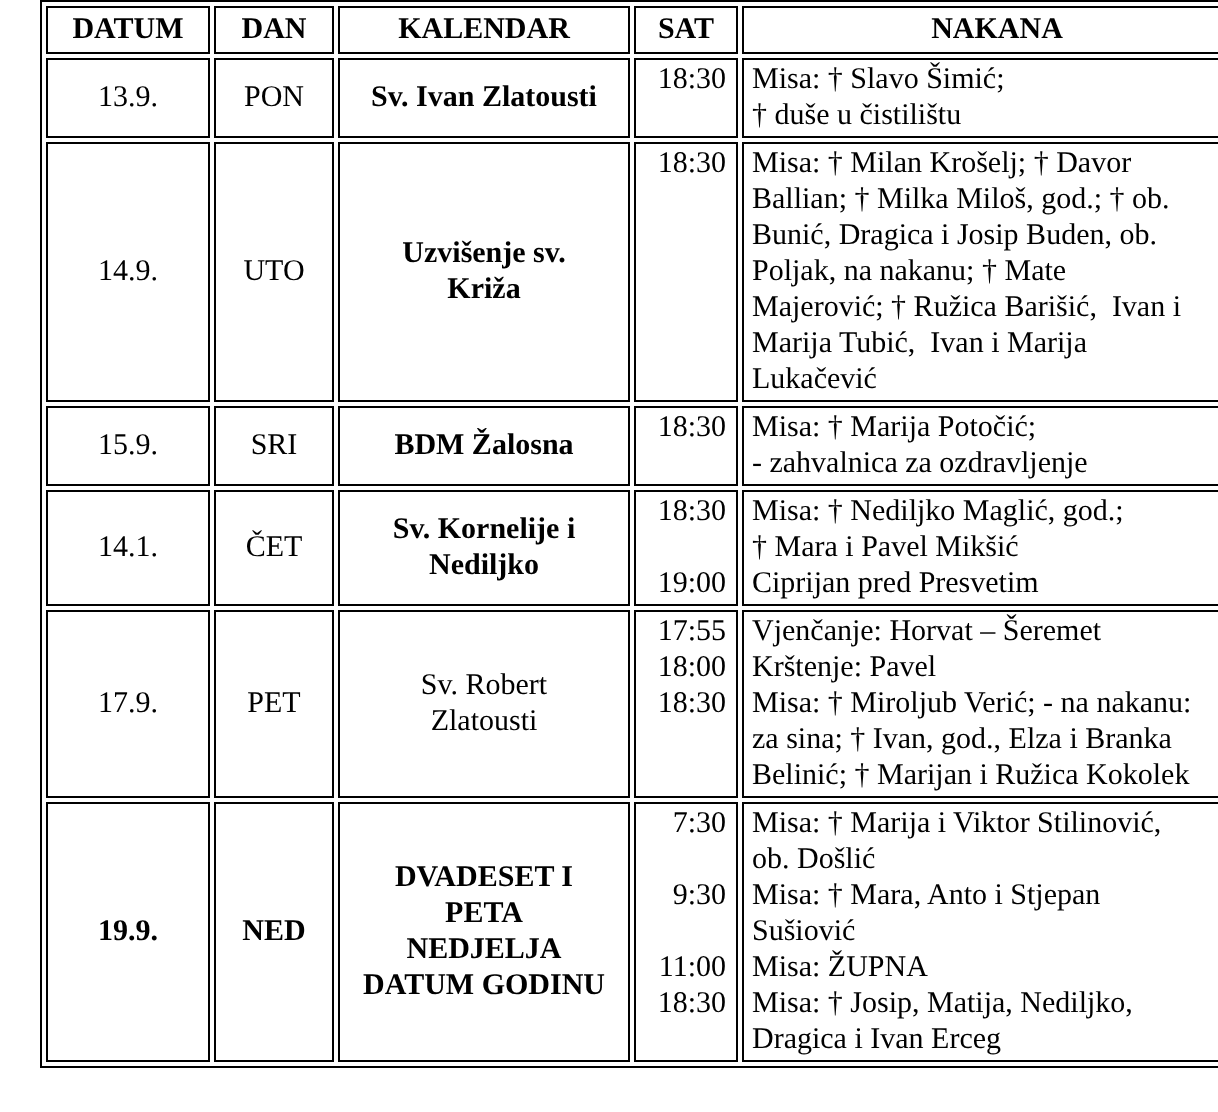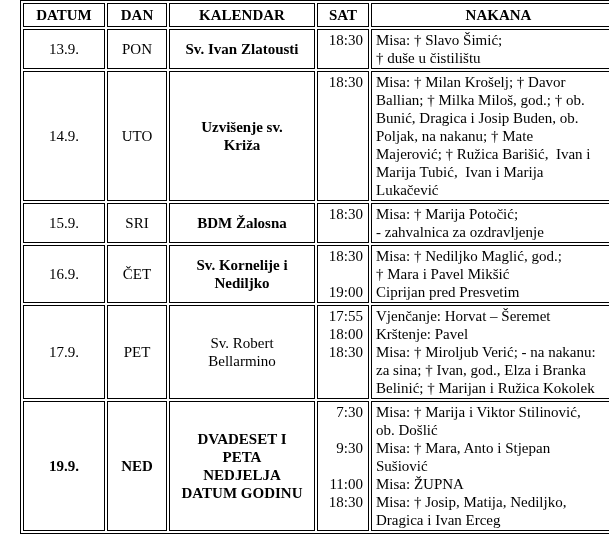--- a/index.html
+++ b/index.html
@@ -128,21 +128,21 @@
           <td class="c-time">
             <div class="line">18:30</div>
             <div class="line">&nbsp;</div>
           </td>
           <td class="c-nakana">
             <div class="line">Misa: † Marija Potočić;</div>
             <div class="line">- zahvalnica za ozdravljenje</div>
           </td>
         </tr>
         <tr>
-          <td class="c-date">16.9.</td>
+          <td class="c-date">14.1.</td>
           <td class="c-day">ČET</td>
           <td class="c-cal bold">
             <div class="line">Sv. Kornelije i</div>
             <div class="line">Nediljko</div>
           </td>
           <td class="c-time">
             <div class="line">18:30</div>
             <div class="line">&nbsp;</div>
             <div class="line">19:00</div>
           </td>
@@ -150,21 +150,21 @@
             <div class="line">Misa: † Nediljko Maglić, god.;</div>
             <div class="line">† Mara i Pavel Mikšić</div>
             <div class="line">Ciprijan pred Presvetim</div>
           </td>
         </tr>
         <tr>
           <td class="c-date">17.9.</td>
           <td class="c-day">PET</td>
           <td class="c-cal">
             <div class="line">Sv. Robert</div>
-            <div class="line">Bellarmino</div>
+            <div class="line">Zlatousti</div>
           </td>
           <td class="c-time">
             <div class="line">17:55</div>
             <div class="line">18:00</div>
             <div class="line">18:30</div>
             <div class="line">&nbsp;</div>
             <div class="line">&nbsp;</div>
           </td>
           <td class="c-nakana">
             <div class="line">Vjenčanje: Horvat – Šeremet</div>

